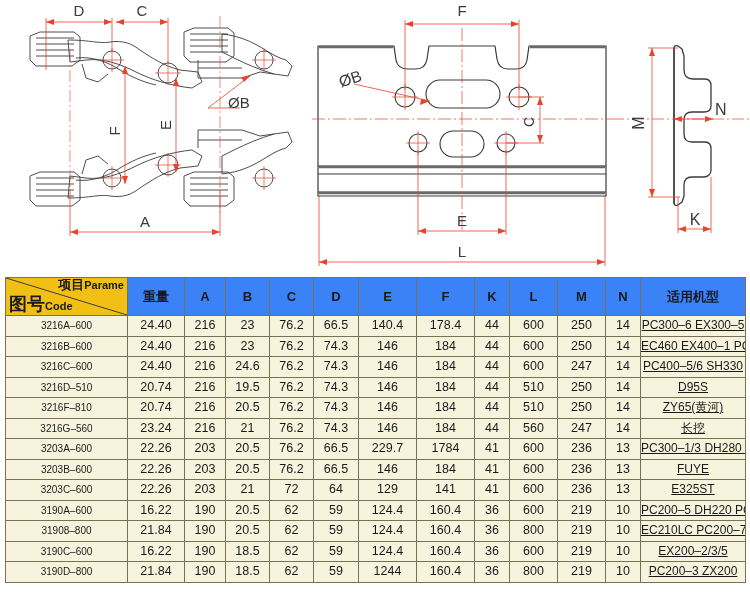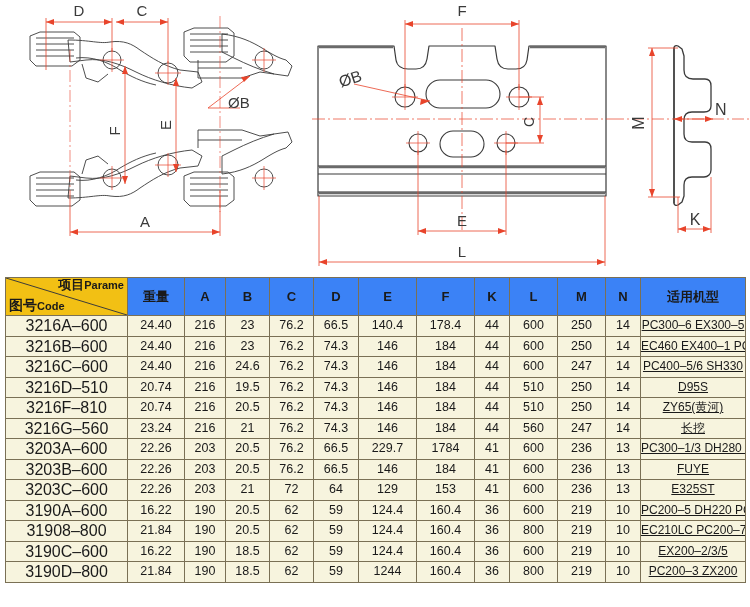--- a/index.html
+++ b/index.html
@@ -85,28 +85,28 @@
     font-weight: bold;
   }
   .corner-top .cjk { font-size: 13px; }
   .corner-bot {
     position: absolute;
     left: 3px; bottom: 0px;
     font-size: 11px;
     line-height: 17px;
     font-weight: bold;
   }
-  .corner-bot .cjk { font-size: 14px; margin-top: 6px; }
+  .corner-bot .cjk { font-size: 18px; margin-top: 6px; }
 
   tbody td {
     background: #F7F4DE;
     font-size: 12.5px;
     font-weight: 500;
   }
-  tbody td.code-cell { font-size: 16px; }
+  tbody td.code-cell { font-size: 10px; }
   tbody td.model-cell { font-size: 12px; text-decoration: underline; }
 
   
   col.c-code  { width: 122px; }
   col.c-wt    { width: 57px; }
   col.c-a     { width: 41px; }
   col.c-b     { width: 44px; }
   col.c-c     { width: 44px; }
   col.c-d     { width: 45px; }
   col.c-e     { width: 58px; }
@@ -523,21 +523,21 @@
           <td class="model-cell">FUYE</td>
         </tr>
         <tr>
           <td class="code-cell">3203C–600</td>
           <td>22.26</td>
           <td>203</td>
           <td>21</td>
           <td>72</td>
           <td>64</td>
           <td>129</td>
-          <td>153</td>
+          <td>141</td>
           <td>41</td>
           <td>600</td>
           <td>236</td>
           <td>13</td>
           <td class="model-cell">E325ST</td>
         </tr>
         <tr>
           <td class="code-cell">3190A–600</td>
           <td>16.22</td>
           <td>190</td>

